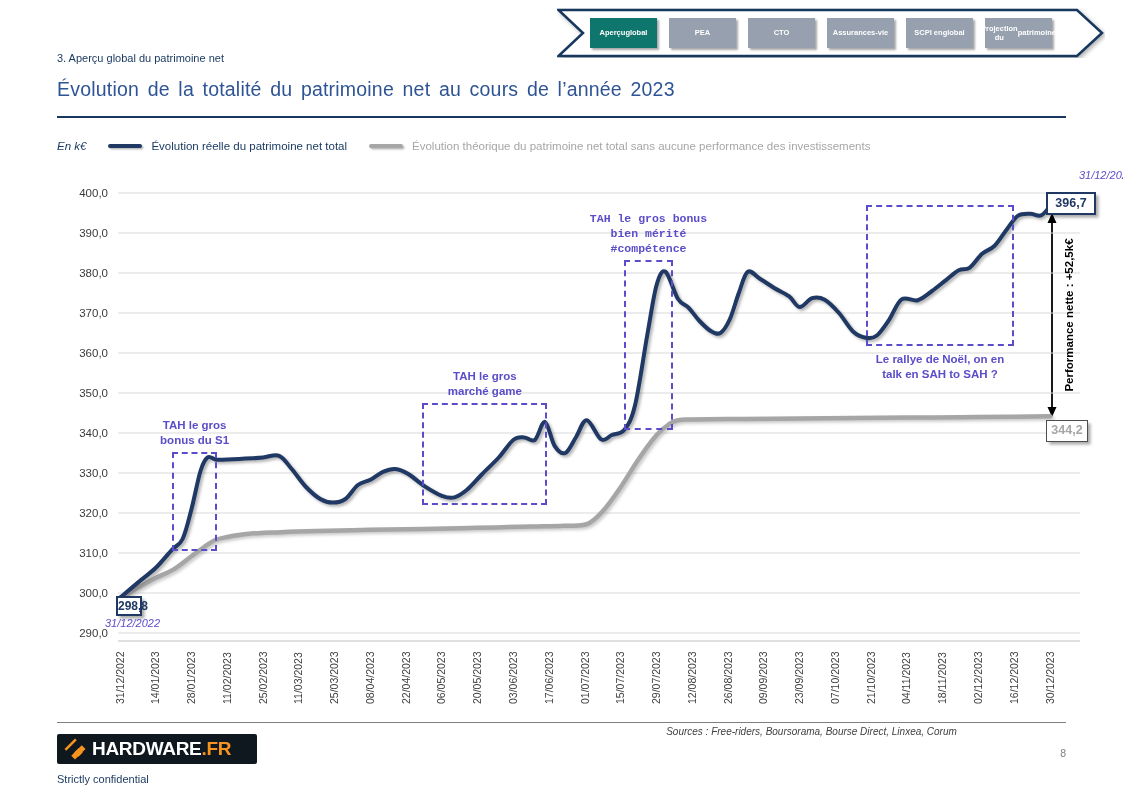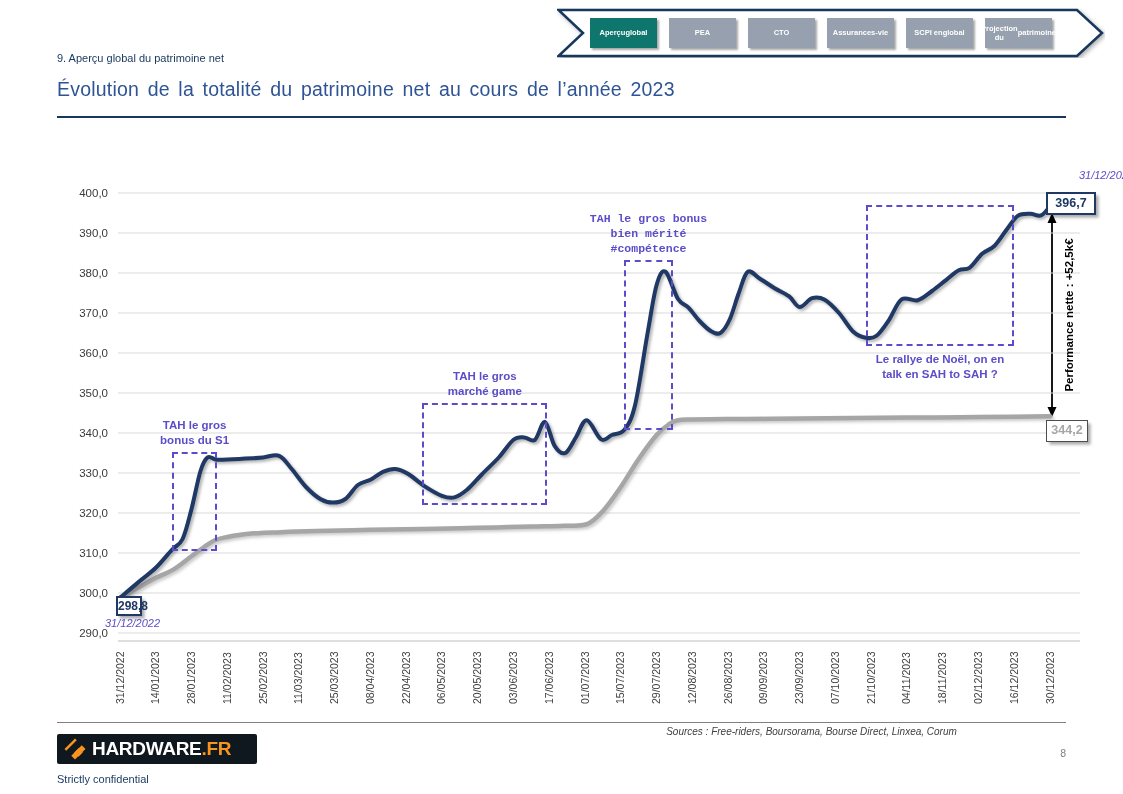--- a/index.html
+++ b/index.html
@@ -91,24 +91,35 @@
           <span>global</span>
         </div>
         <div class="tab">
           <span>Projection du</span>
           <br>
           <span>patrimoine</span>
         </div>
       </div>
   </div>
 
-  <div class="breadcrumb">9. Aperçu global du patrimoine net</div>
+  <div class="breadcrumb">3. Aperçu global du patrimoine net</div>
   <h1 class="page-title">Évolution de la totalité du patrimoine net au cours de l’année 2023</h1>
   <div class="title-rule"></div>
 
+  <div class="legend">
+    <span class="legend-unit">En k€</span>
+  <div class="legend-item">
+        <span class="legend-swatch" style="background: rgb(31, 56, 100);"></span>
+        <span style="color: rgb(23, 55, 94);">Évolution réelle du patrimoine net total</span>
+      </div>
+      <div class="legend-item">
+        <span class="legend-swatch" style="background: rgb(166, 166, 166);"></span>
+        <span style="color: rgb(166, 166, 166);">Évolution théorique du patrimoine net total sans aucune performance des investissements</span>
+      </div>
+    </div>
 
   <svg id="chart-svg" width="1123" height="794">
 
     <g>
       <line x1="1052" y1="221" x2="1052" y2="409" stroke="#000" stroke-width="1.8"></line>
       <polygon points="1052,213 1047.5,223 1056.5,223" fill="#000"></polygon>
       <polygon points="1052,417 1047.5,407 1056.5,407" fill="#000"></polygon>
     </g>
   <line x1="118" y1="193" x2="1080" y2="193" stroke="#D9D9D9" stroke-width="1"></line>
       <text x="108" y="197.2" text-anchor="end" font-size="11.5" fill="#3A3A3A">400,0</text>

